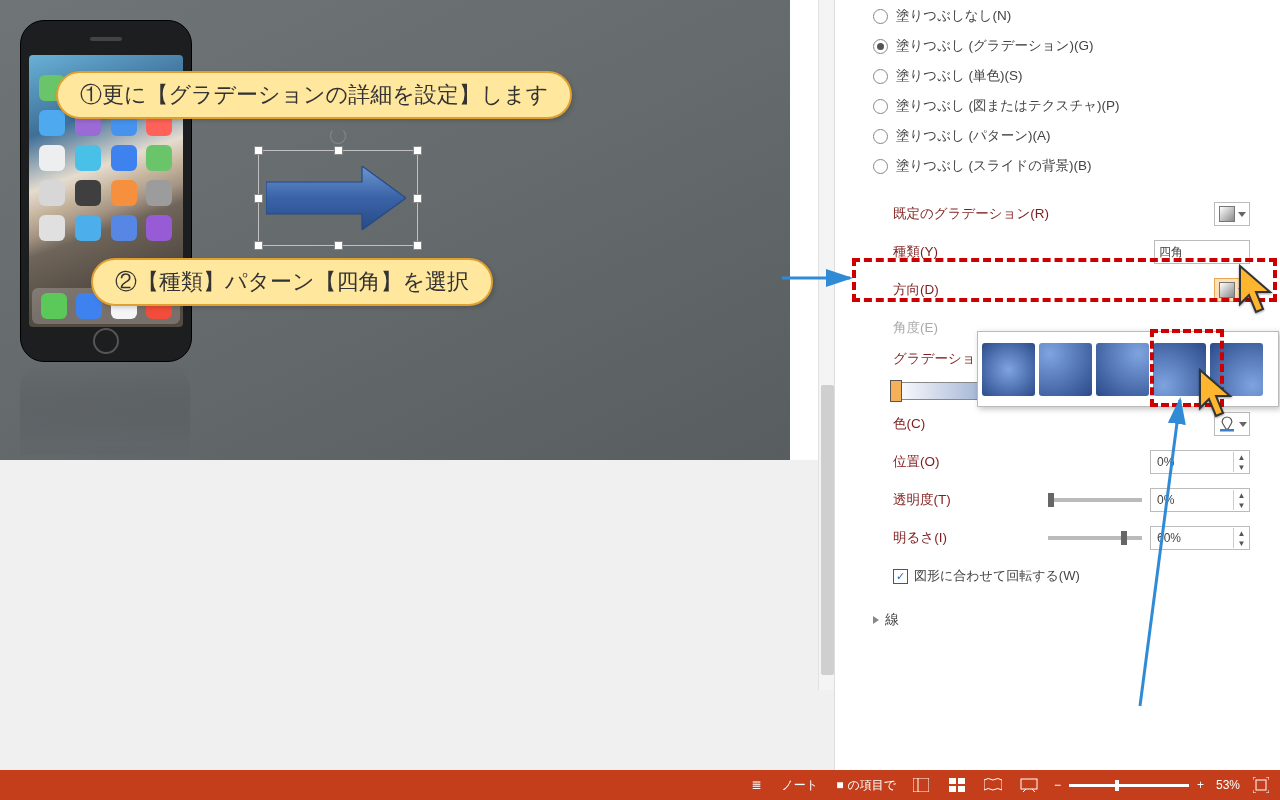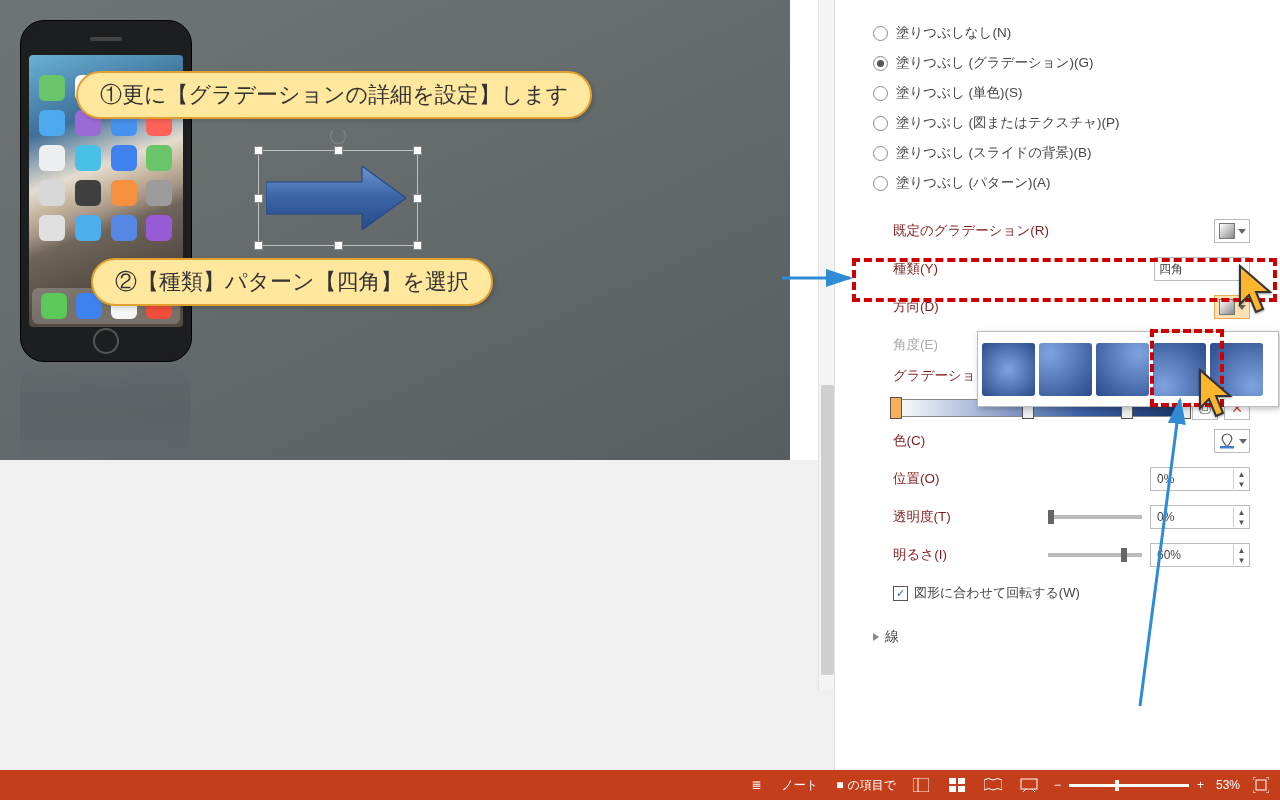--- a/index.html
+++ b/index.html
@@ -1,20 +1,20 @@
 <!DOCTYPE html>
 <html><head>
 <meta charset="utf-8">
 <style>
 html,body{margin:0;padding:0;width:1280px;height:800px;font-family:Meiryo,"Hiragino Sans",sans-serif;overflow:hidden;background:#fff}
 .stage{position:relative;width:1280px;height:800px}
 .slide-bg{position:absolute;left:0;top:0;width:790px;height:460px;background:linear-gradient(155deg,#6f7477 0%,#656a6d 50%,#585d60 100%)}
 .slide-below{position:absolute;left:0;top:460px;width:1280px;height:310px;background:#f0f0f0}
 .panel{position:absolute;right:0;top:0;width:445px;height:770px;background:#fff;border-left:1px solid #ddd}
-.panel-inner{padding:18px 12px 12px 38px;font-size:13.5px;color:#444}
+.panel-inner{padding:1px 12px 12px 38px;font-size:13.5px;color:#444}
 .radio{display:flex;align-items:center;height:30px;cursor:pointer}
 .radio .dot{width:13px;height:13px;border:1px solid #888;border-radius:50%;margin-right:8px;background:#fff;display:flex;align-items:center;justify-content:center}
 .radio .dot.on::after{content:"";width:7px;height:7px;background:#555;border-radius:50%}
 .row{display:flex;align-items:center;justify-content:space-between;height:38px;margin-left:20px;margin-right:18px}
 .row .lbl{font-size:13.5px;color:#7f1d1d}
 .row .lbl.dis{color:#aaa}
 .small-btn{width:34px;height:22px;border:1px solid #bbb;background:#fff;display:flex;align-items:center;justify-content:center;cursor:pointer}
 .small-btn .sq{width:14px;height:14px;background:linear-gradient(135deg,#fff,#888);border:1px solid #777}
 .small-btn .tri{margin-left:3px;border-left:4px solid transparent;border-right:4px solid transparent;border-top:5px solid #666}
 .type-combo{width:86px;height:22px;border:1px solid #bbb;display:flex;align-items:center;justify-content:space-between;padding:0 4px;font-size:12px;background:#fff}
@@ -157,25 +157,25 @@
       <div class="radio">
           <span class="dot"></span>
           <span>塗りつぶし (単色)(S)</span>
         </div>
       <div class="radio">
           <span class="dot"></span>
           <span>塗りつぶし (図またはテクスチャ)(P)</span>
         </div>
       <div class="radio">
           <span class="dot"></span>
+          <span>塗りつぶし (パターン)(A)</span>
+        </div>
+      <div class="radio">
+          <span class="dot"></span>
           <span>塗りつぶし (スライドの背景)(B)</span>
-        </div>
-      <div class="radio">
-          <span class="dot"></span>
-          <span>塗りつぶし (パターン)(A)</span>
         </div>
 
       <div style="height:14px"></div>
 
       <div class="row">
         <span class="lbl">既定のグラデーション(R)</span>
         <div class="small-btn">
             <span class="sq"></span>
             <span class="tri"></span>
           </div>
@@ -298,21 +298,21 @@
     <svg width="42" height="52" viewBox="0 0 42 52">
         <path d="M4 2 L4 40 L13 31 L20 48 L27 45 L20 28 L34 28 Z" fill="#ffb52e" stroke="#333" stroke-width="2"></path>
       </svg>
   </div>
   <div class="cursor" style="left:1196px;top:368px">
     <svg width="42" height="52" viewBox="0 0 42 52">
         <path d="M4 2 L4 40 L13 31 L20 48 L27 45 L20 28 L34 28 Z" fill="#ffb52e" stroke="#333" stroke-width="2"></path>
       </svg>
   </div>
 
-  <div class="callout" style="left:76px;top:71px"><span>①更に【グラデーションの詳細を設定】します</span></div>
+  <div class="callout" style="left:56px;top:71px"><span>①更に【グラデーションの詳細を設定】します</span></div>
   <div class="callout" style="left:91px;top:258px"><span>②【種類】パターン【四角】を選択</span></div>
 
   <svg class="arrow-line" style="left:0;top:0" width="1280" height="800">
     <defs>
         <marker id="ah" markerWidth="10" markerHeight="10" refX="8" refY="3" orient="auto">
           <path d="M0 0 L9 3 L0 6 Z" fill="#2f8bd6"></path>
         </marker>
       </defs>
     <line x1="782" y1="278" x2="850" y2="278" stroke="#2f8bd6" stroke-width="3" marker-end="url(#ah)"></line>
     <line x1="1140" y1="706" x2="1180" y2="400" stroke="#2f8bd6" stroke-width="3" marker-end="url(#ah)"></line>

